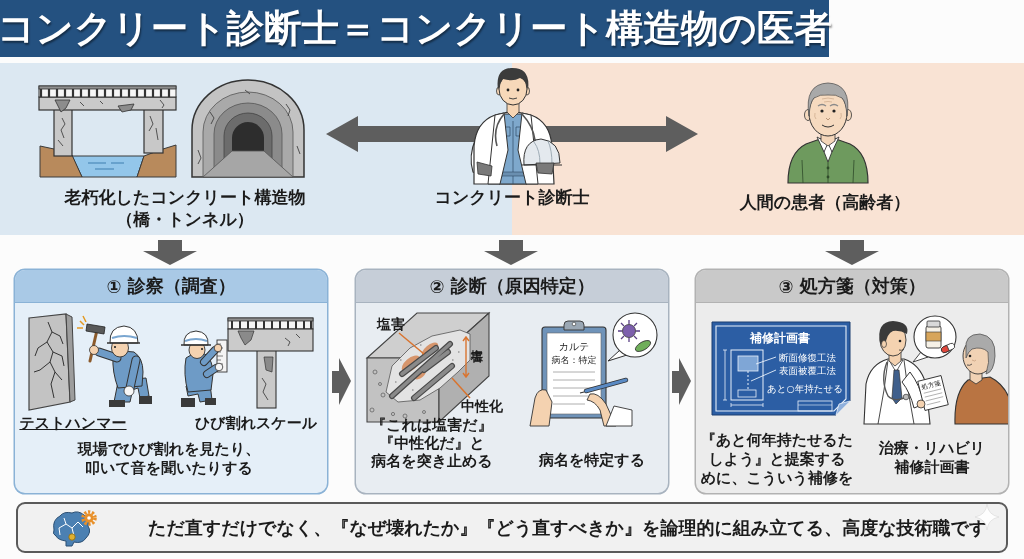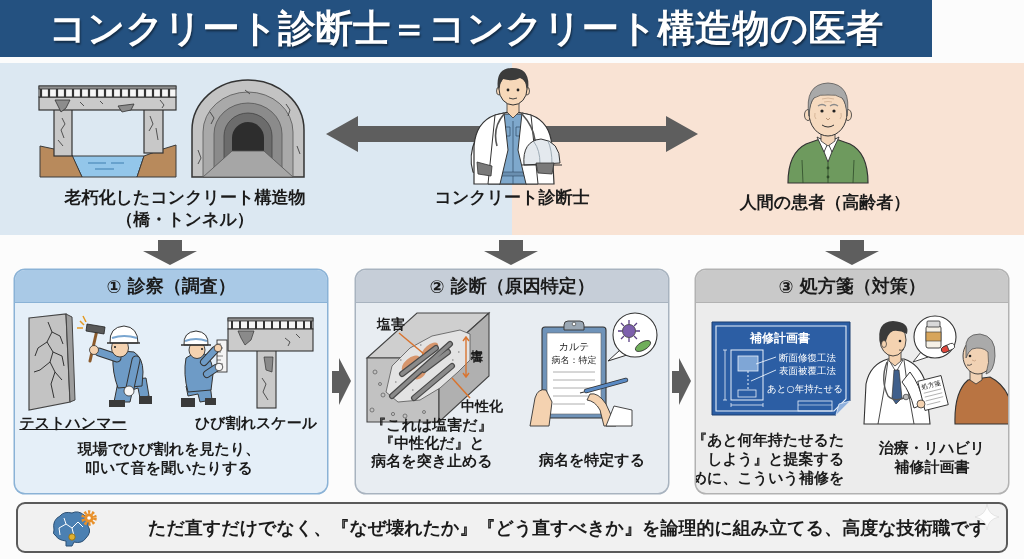--- a/index.html
+++ b/index.html
@@ -7,21 +7,21 @@
   --step1-header:#a9c9e6; --step1-body:#e5eff8; --step1-border:#8ab2d6;
   --step2-header:#c6ced8; --step2-body:#e8edf2; --step2-border:#a8b3bf;
   --step3-header:#c9c9c9; --step3-body:#ececec; --step3-border:#b2b2b2;
   --footer-border:#5a5a5a; --footer-bg:#f1f1f1; --text:#1b1b1b;
 }
 *{box-sizing:border-box;}
 html,body{margin:0;padding:0;}
 body{width:1024px;height:559px;position:relative;overflow:hidden;background:#fcfcfc;
   font-family:"DejaVu Sans","Liberation Sans",sans-serif;color:var(--text);}
 .abs{position:absolute;}
-.header{left:0;top:0;width:932px;height:57px;background:var(--header-bg);display:flex;align-items:center;justify-content:center;}
+.header{left:0;top:0;width:829px;height:57px;background:var(--header-bg);display:flex;align-items:center;justify-content:center;}
 .header-title{color:#fff;font-weight:bold;font-size:37.5px;line-height:1;white-space:nowrap;text-shadow:1px 2px 2px rgba(0,0,0,.45);}
 .analogy{left:0;top:63px;width:916px;height:172px;}
 .bg-left{left:0;top:0;width:512px;height:172px;background:var(--structure-bg);}
 .bg-right{left:512px;top:0;width:512px;height:172px;background:var(--patient-bg);}
 .ill{position:absolute;left:0;top:0;}
 .lbl{position:absolute;transform:translateX(-50%);text-align:center;font-weight:bold;white-space:nowrap;color:var(--text);}
 .lbl span{display:block;}
 .top-lbl{font-size:17px;line-height:22px;}
 .arrow-fill{fill:var(--arrow);}
 .panel{position:absolute;top:270px;width:312px;height:223px;border-radius:10px;overflow:hidden;}
@@ -339,21 +339,21 @@
     <g>
       <path d="M955 424 Q954 392 968 380 L990 377 Q1004 384 1010 400 L1010 424 Z" fill="#b97442" stroke="#333" stroke-width="1.1"></path>
       <path d="M970 366 H982 V380 L976 384 L970 380 Z" fill="#f1d2b4" stroke="#333" stroke-width="0.8"></path>
       <ellipse cx="978" cy="356" rx="15" ry="18" fill="#f1d2b4" stroke="#333" stroke-width="0.9"></ellipse>
       <path d="M966 350 Q964 334 980 334 Q996 336 995 356 Q994 372 986 374 Q990 362 988 352 Q982 346 972 349 Q968 352 966 358 Z" fill="#aaaaaa" stroke="#555" stroke-width="0.8"></path>
       <circle cx="970" cy="356" r="1.3" fill="#222"></circle>
       <path d="M967 365 Q970 366 972 364" stroke="#333" stroke-width="0.8" fill="none"></path>
       <path d="M972 360 Q975 362 976 360" stroke="#b89070" stroke-width="0.6" fill="none"></path>
     </g>
   </svg>
-  <div class="lbl ptxt" style="left: 72px;top:160.5px;line-height:19px;text-align:right;">
+  <div class="lbl ptxt" style="left: 81px;top:160.5px;line-height:19px;">
     <span>『あと何年持たせるた</span>
     <span>しよう』と提案する</span>
     <span>めに、こういう補修を</span>
   </div>
   <div class="lbl ptxt" style="left:236px;top:168.5px;line-height:19px;">
     <span>治療・リハビリ</span>
     <span>補修計画書</span>
   </div>
 </div>
 

